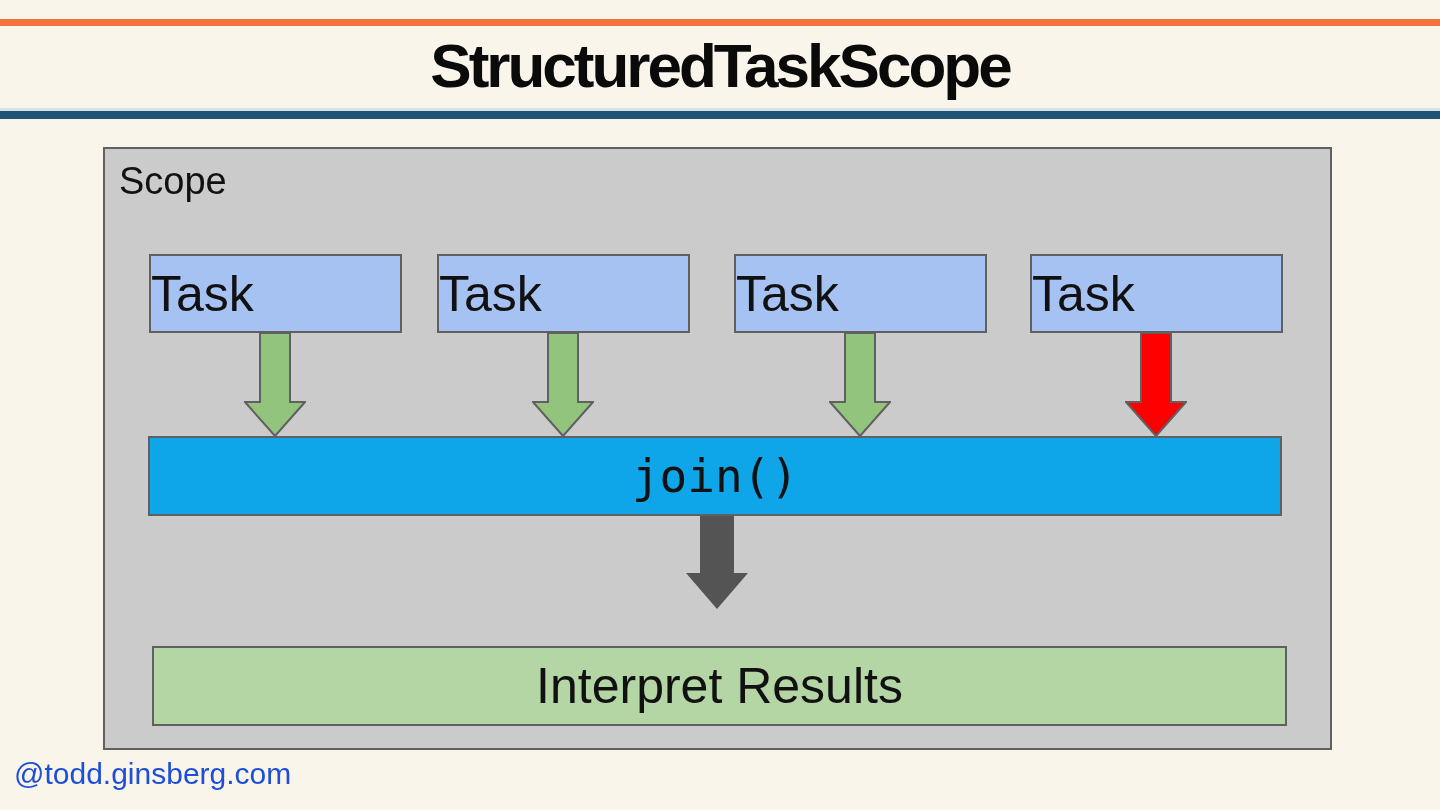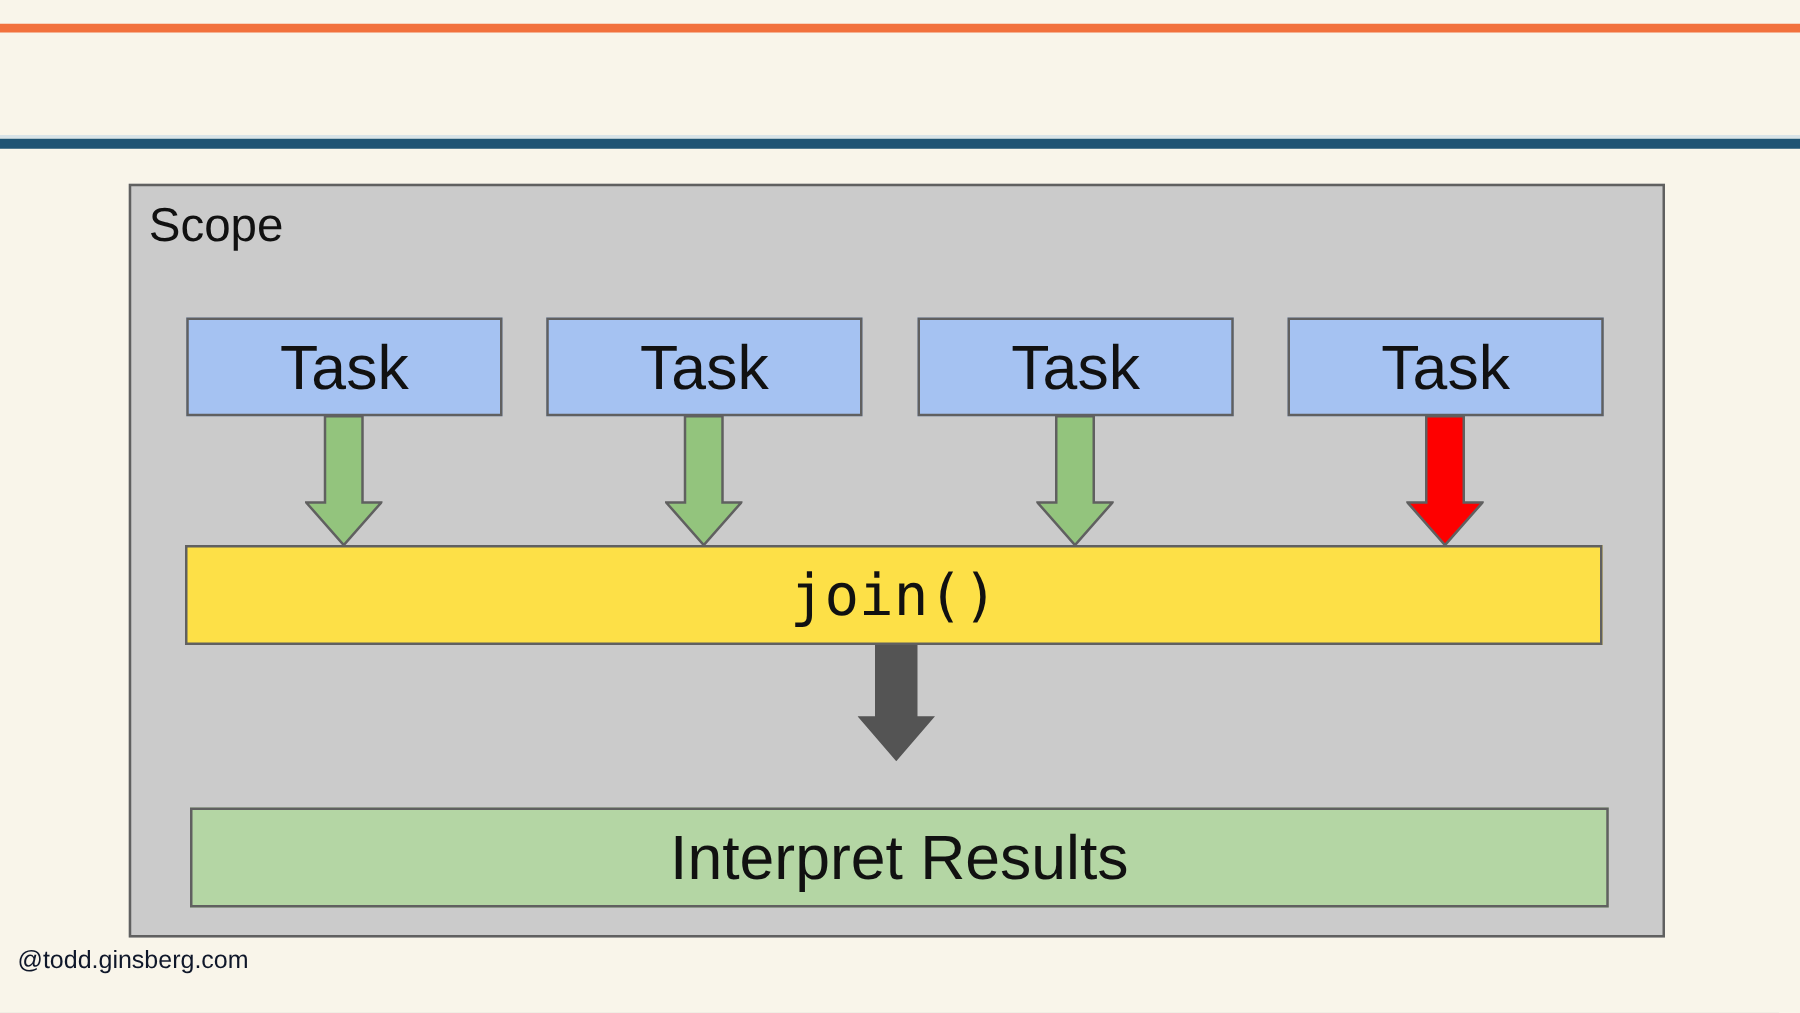--- a/index.html
+++ b/index.html
@@ -62,42 +62,41 @@
   }
   .task-box {
     position: absolute;
     top: 254px;
     width: 253px; height: 79px;
     background: #a5c2f2;
     border: 2px solid #606060;
     box-sizing: border-box;
     display: flex;
     align-items: center;
-    justify-content: center;
     font-size: 50px;
     color: #111;
   }
   .task-1 { left: 149px; }
   .task-2 { left: 437px; }
   .task-3 { left: 734px; }
   .task-4 { left: 1030px; }
   .task-arrow {
     position: absolute;
     top: 332px;
     width: 62px; height: 105px;
   }
   .arrow-1 { left: 244px; }
   .arrow-2 { left: 532px; }
   .arrow-3 { left: 829px; }
   .arrow-4 { left: 1125px; }
   .join-box {
     position: absolute;
     left: 148px; top: 436px;
     width: 1134px; height: 80px;
-    background: #fde047;
+    background: #0ea5e9;
     border: 2px solid #606060;
     box-sizing: border-box;
     display: flex;
     align-items: center;
     justify-content: center;
     font-family: "DejaVu Sans Mono", "Liberation Mono", monospace;
     font-size: 46px;
     color: #111;
   }
   .join-arrow {
@@ -115,31 +114,32 @@
     display: flex;
     align-items: center;
     justify-content: center;
     font-size: 50px;
     color: #111;
     margin-top: 36px;
   }
   .footer-handle {
     position: absolute;
     left: 14px; top: 757px;
-    font-size: 20px;
-    color: #0f172a;
+    font-size: 30px;
+    color: #1d4ed8;
   }
 </style>
 </head>
 <body>
 
 <div class="slide">
 
   <div class="top-rule"></div>
 
+  <div class="slide-title">StructuredTaskScope</div>
 
   <div class="light-strip"></div>
   <div class="blue-rule"></div>
 
   <div class="scope-box"></div>
   <div class="scope-label">Scope</div>
 
   <div class="task-box task-1">
     <span>Task</span>
   </div>

